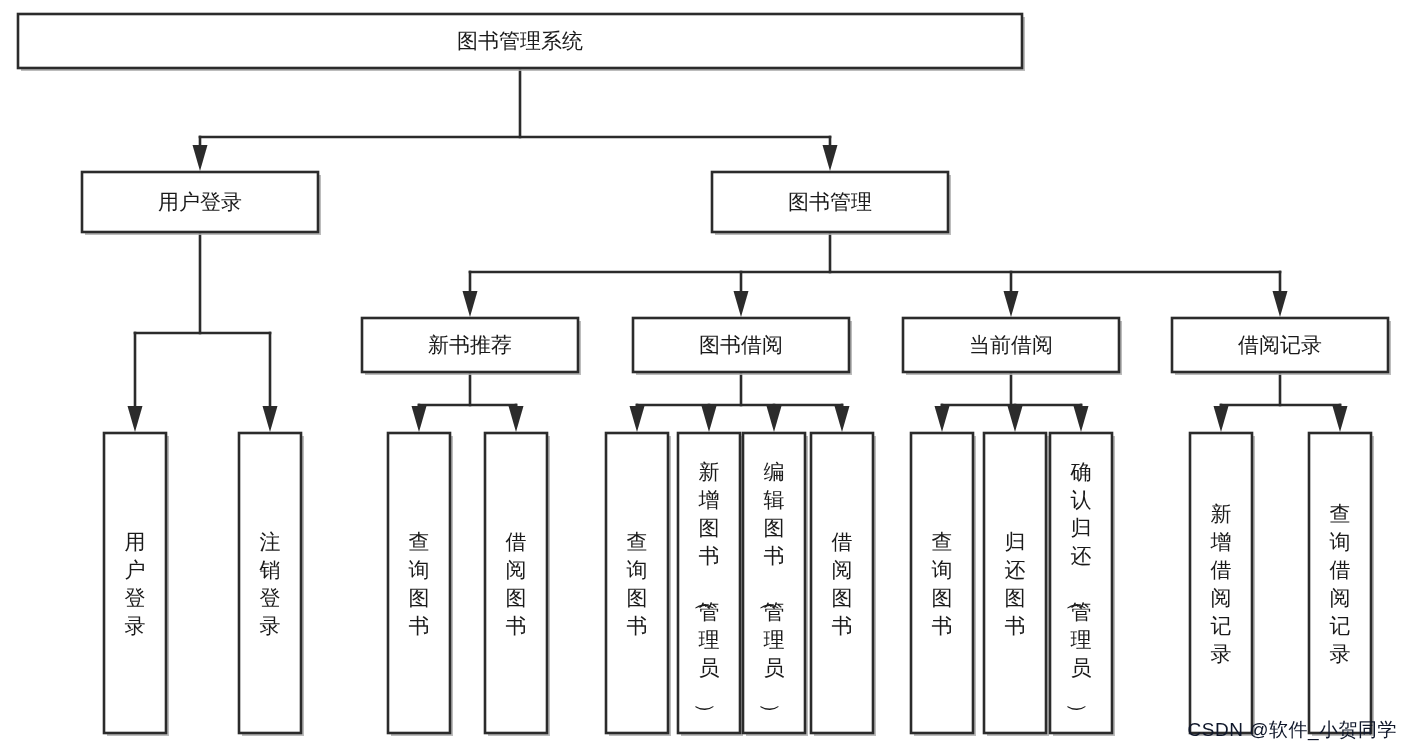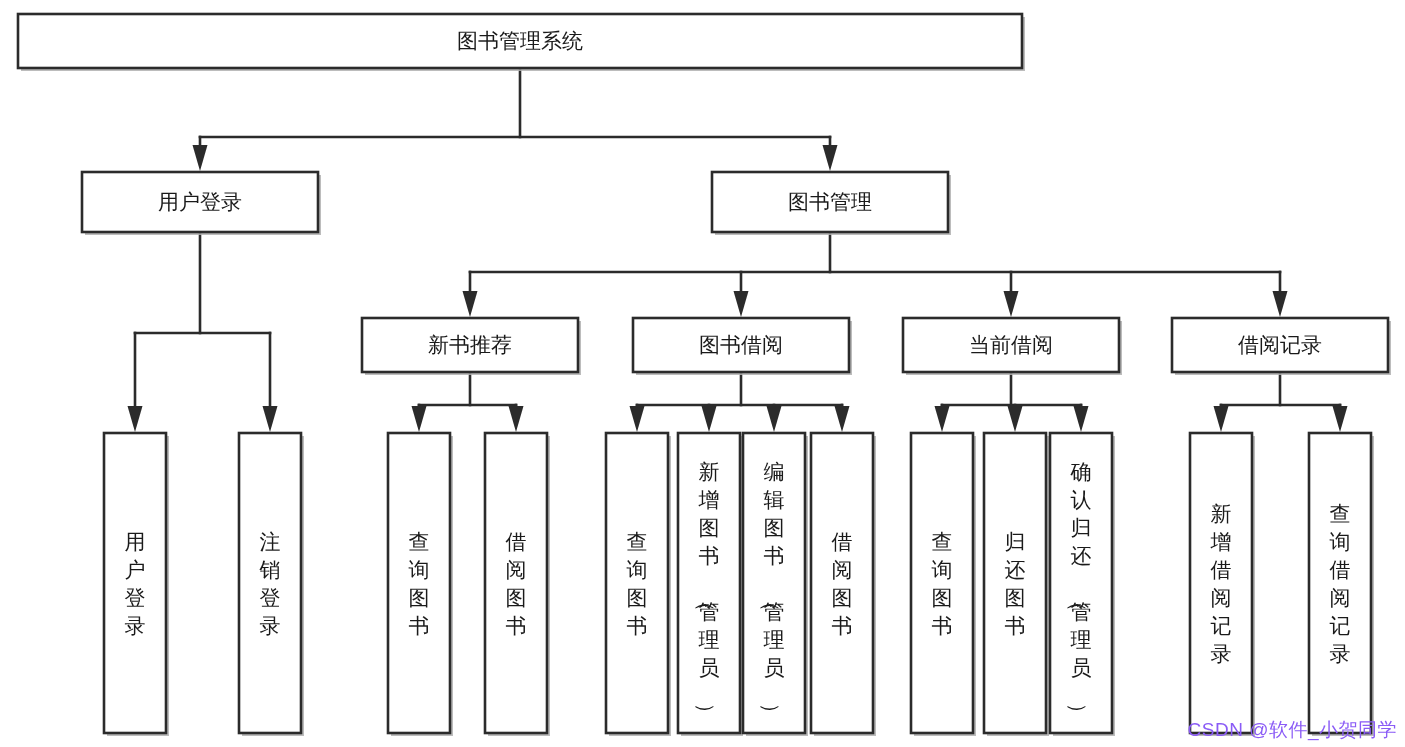--- a/index.html
+++ b/index.html
@@ -59,21 +59,21 @@
     font-size: 21px;
     fill: #1a1a1a;
     text-anchor: middle;
   }
   .watermark-text {
     position: absolute;
     right: 8px;
     bottom: 4px;
     font-family: "Liberation Sans", "DejaVu Sans", sans-serif;
     font-size: 19px;
-    color: #8b5cf6;
+    color: #0f172a;
     white-space: nowrap;
     letter-spacing: 0.5px;
     pointer-events: none;
   }
 </style>
 </head>
 <body>
 
 <div id="diagram-root">
   <svg id="flow-svg" viewBox="0 0 1405 747" xmlns="http://www.w3.org/2000/svg">

